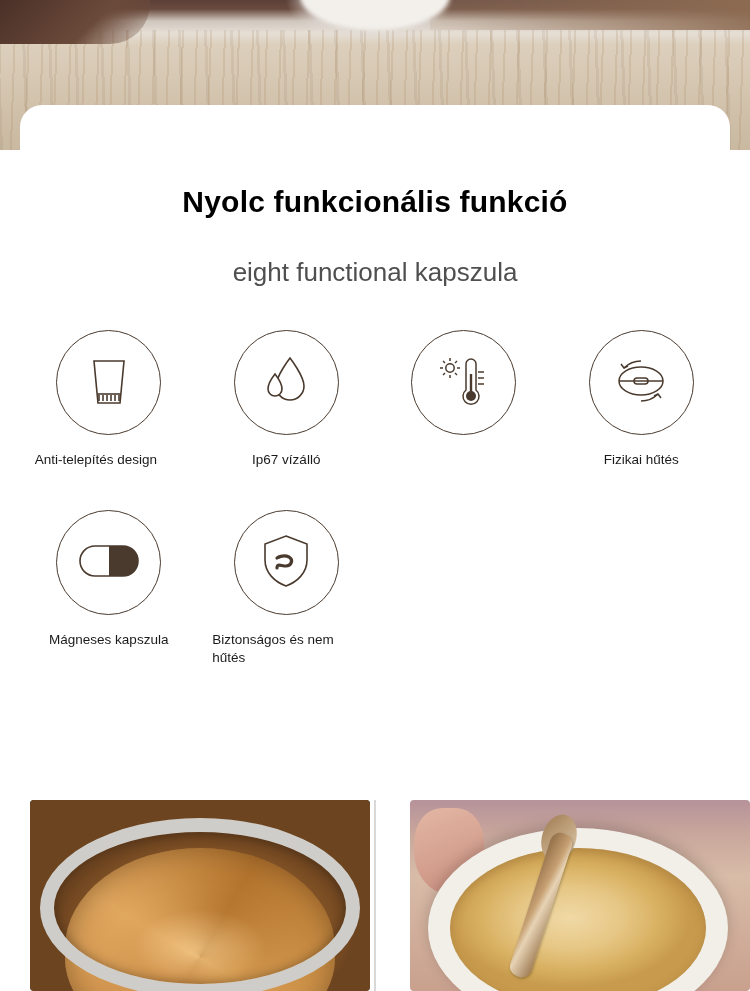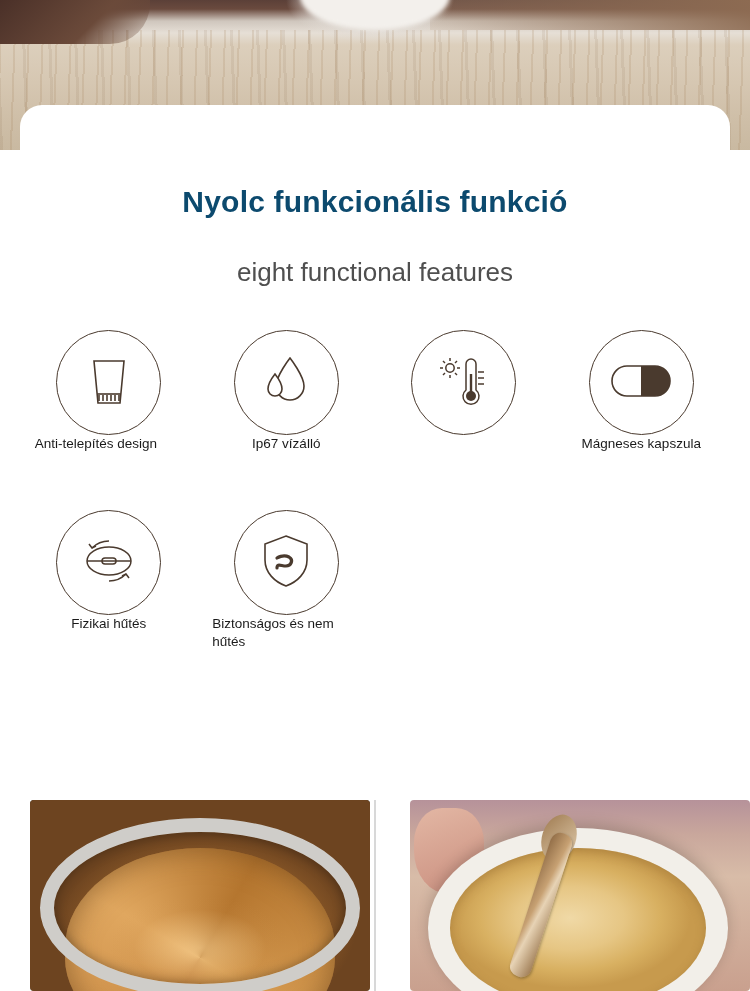--- a/index.html
+++ b/index.html
@@ -75,21 +75,21 @@
     border-radius: 22px;
   }
 
   .title {
     position: absolute;
     left: 0; top: 80px;
     width: 710px;
     text-align: center;
     font-size: 30px;
     font-weight: bold;
-    color: #0c4a6e;
+    color: #000000;
     letter-spacing: 0.2px;
   }
   .subtitle {
     position: absolute;
     left: 0; top: 152px;
     width: 710px;
     text-align: center;
     font-size: 26px;
     color: #4f4f4f;
     font-weight: 300;
@@ -116,20 +116,21 @@
     height: 105px;
     border-radius: 50%;
     border: 1px solid #4a3a2e;
     display: flex;
     align-items: center;
     justify-content: center;
     box-sizing: border-box;
     background: #fff;
   }
   .cell-label {
+    margin-top: 16px;
     font-size: 13.5px;
     color: #1a1a1a;
     line-height: 1.35;
     width: 160px;
     text-align: center;
   }
   .cell-label.left {
     text-align: left;
     padding-left: 6px;
     box-sizing: border-box;
@@ -239,21 +240,21 @@
 <div class="top-photo">
   <div class="wood-grain"></div>
   <div class="dark-left"></div>
   <div class="dark-right"></div>
   <div class="white-blob"></div>
 </div>
 
 <div class="card">
 
   <div class="title">Nyolc funkcionális funkció</div>
-  <div class="subtitle">eight functional features</div>
+  <div class="subtitle">eight functional kapszula</div>
 
   <div class="grid">
 
     <div class="cell">
       <div class="circle">
         <span>
           <svg width="54" height="56" viewBox="0 0 54 56" fill="none" stroke="#4a3a2e" stroke-width="1.6">
             <path d="M12 8 H42 L38 50 H16 Z"></path>
             <line x1="17" y1="42" x2="17" y2="48"></line>
             <line x1="21" y1="42" x2="21" y2="48"></line>
@@ -300,44 +301,44 @@
             <line x1="8" y1="23" x2="10" y2="21"></line>
             <line x1="20" y1="11" x2="22" y2="9"></line>
           </svg>
         </span>
       </div>
     </div>
 
     <div class="cell">
       <div class="circle">
         <span>
-          <svg width="62" height="34" viewBox="0 0 62 34" fill="none" stroke="#4a3a2e" stroke-width="1.6">
-            <rect x="2" y="2" width="58" height="30" rx="15"></rect>
-            <path d="M31 2 h14 a15 15 0 0 1 0 30 h-14 Z" fill="#4a3a2e" stroke="none"></path>
-          </svg>
-        </span>
-      </div>
-      <div class="cell-label">Mágneses kapszula</div>
-    </div>
-
-    <div class="cell">
-      <div class="circle">
-        <span>
           <svg width="62" height="58" viewBox="0 0 62 58" fill="none" stroke="#4a3a2e" stroke-width="1.5">
             <ellipse cx="31" cy="29" rx="22" ry="14"></ellipse>
             <line x1="9" y1="29" x2="53" y2="29"></line>
             <rect x="24" y="26" width="14" height="6" rx="3"></rect>
             <path d="M14 16 A24 24 0 0 1 31 9"></path>
             <polyline points="11,12 14,16 18,14"></polyline>
             <path d="M48 42 A24 24 0 0 1 31 49"></path>
             <polyline points="51,46 48,42 44,44"></polyline>
           </svg>
         </span>
       </div>
       <div class="cell-label">Fizikai hűtés</div>
+    </div>
+
+    <div class="cell">
+      <div class="circle">
+        <span>
+          <svg width="62" height="34" viewBox="0 0 62 34" fill="none" stroke="#4a3a2e" stroke-width="1.6">
+            <rect x="2" y="2" width="58" height="30" rx="15"></rect>
+            <path d="M31 2 h14 a15 15 0 0 1 0 30 h-14 Z" fill="#4a3a2e" stroke="none"></path>
+          </svg>
+        </span>
+      </div>
+      <div class="cell-label">Mágneses kapszula</div>
     </div>
 
 
 
     <div class="cell">
       <div class="circle">
         <span>
           <svg width="50" height="56" viewBox="0 0 50 56" fill="none" stroke="#4a3a2e" stroke-width="1.6">
             <path d="M25 3 L46 11 V27 C46 40 36 49 25 53 C14 49 4 40 4 27 V11 Z"></path>
             <path d="M16 25 C16 25 22 21 28 24 C33 27 30 33 25 33 C20 33 16 30 16 35" stroke-width="3.2" stroke-linecap="round"></path>

